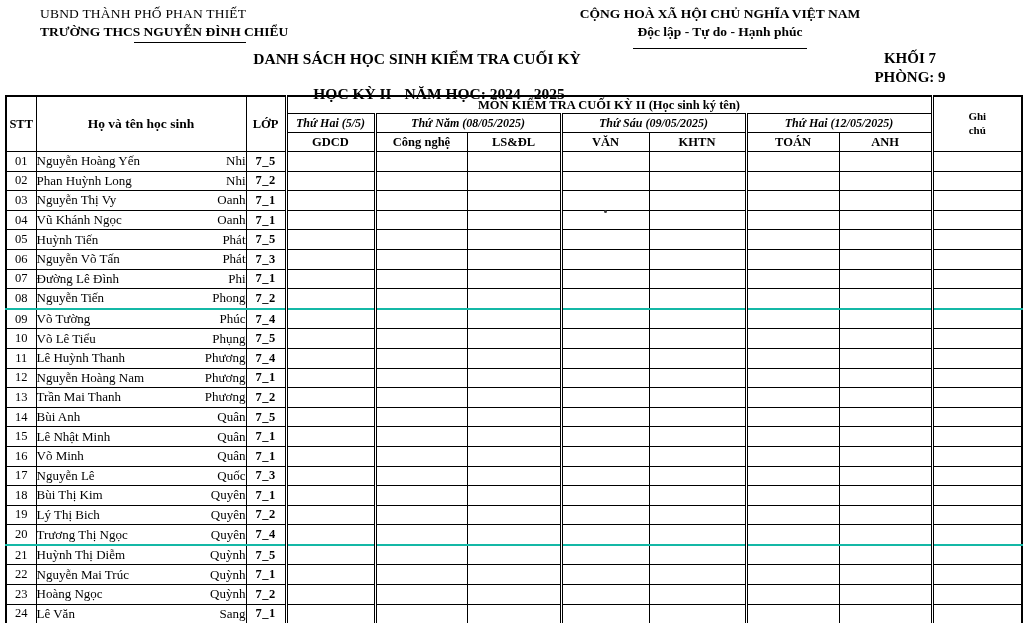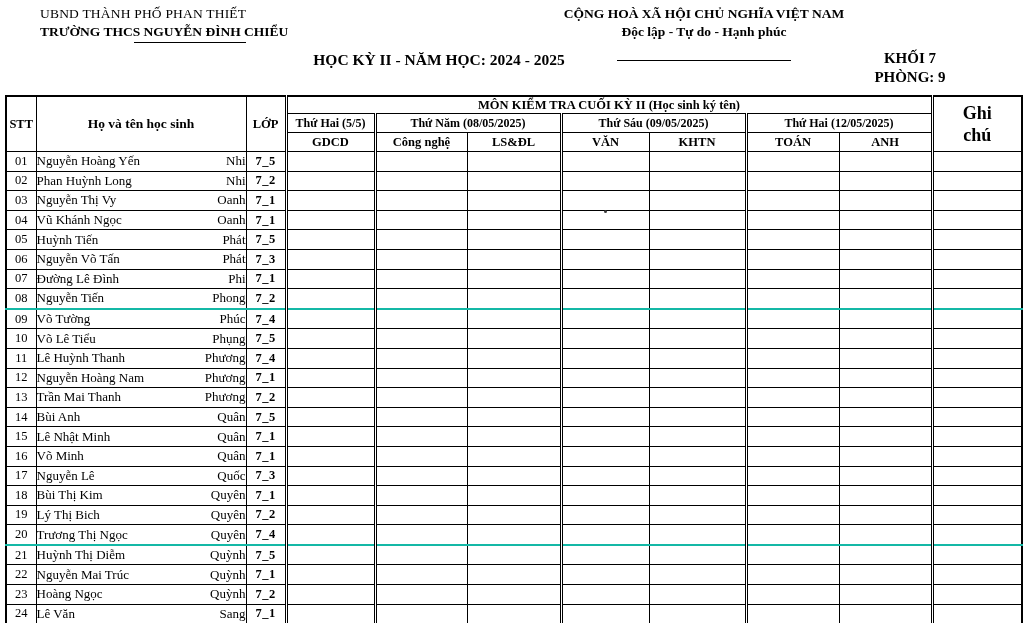--- a/index.html
+++ b/index.html
@@ -7,49 +7,49 @@
     width:1028px; height:623px; position:relative;
     background:#ffffff; color:#000;
     font-family:"Liberation Serif", serif;
     overflow:hidden;
   }
   
   .hdr-left { position:absolute; left:40px; top:6px; width:300px; text-align:left; }
   .hdr-left .l1 { font-size:13.5px; letter-spacing:.2px; }
   .hdr-left .l2 { font-size:13.5px; font-weight:bold; margin-top:2px; }
   .hdr-left .rule { width:112px; margin:2px auto 0 auto; border-bottom:1.5px solid #000; height:0; }
-  .hdr-right { position:absolute; left:554px; top:6px; width:300px; text-align:center; }
+  .hdr-right { position:absolute; left:570px; top:6px; width:300px; text-align:center; }
   .hdr-right .l1 { font-size:13.5px; font-weight:bold; }
   .hdr-right .l2 { font-size:13.5px; font-weight:bold; margin-top:2px; display:inline-block;
-                   border-bottom:1.5px solid #000; padding:0 4px 20px 4px; }
+                   border-bottom:1.5px solid #000; padding:0 4px 8px 4px; }
   .title-block { position:absolute; left:0; top:50px; width:834px; text-align:center; }
   .title-block .t1 { font-size:15.5px; font-weight:bold; }
-  .title-block .t2 { font-size:15.5px; font-weight:bold; margin-top:1px;padding-left:44px; }
+  .title-block .t2 { font-size:15.5px; font-weight:bold; margin-top:17px;padding-left:44px; }
   .room-block { position:absolute; left:855px; top:50px; width:110px; text-align:center; }
   .room-block .r1, .room-block .r2 { font-size:15px; font-weight:bold; }
   .room-block .r2 { margin-top:2px;text-align:center; }
 
   
   table.doc {
     position:absolute; left:5px; top:95px; width:1018px;
     border-collapse:collapse; table-layout:fixed;
     border:2px solid #000;
   }
   table.doc th, table.doc td {
     border:1px solid #000; padding:0; overflow:hidden; white-space:nowrap;
   }
   .dbl { border-left:3px double #000 !important; }
   thead th { font-weight:bold; text-align:center; }
   .row-exam  th { height:16px; font-size:12.5px; }
-  .row-day   th { height:18px; font-size:12px; }
+  .row-day   th { height:18px; font-size:12px;font-style:italic; }
   .row-sub   th { height:18px; font-size:12.5px; }
   th.h-stt  { font-size:12.5px; }
   th.h-name { font-size:13.5px; }
   th.h-lop  { font-size:12.5px; }
-  th.h-note { font-size:18px; line-height:1.25; white-space:normal; }
+  th.h-note { font-size:11px; line-height:1.25; white-space:normal; }
   tbody td { height:18.6px; font-size:13px; background:#fff; }
   td.c-no    { text-align:center; font-size:12.5px; }
   td.c-name  { padding:0 8px 0 4px; }
   td.c-name .nm { display:flex; justify-content:space-between; align-items:baseline; }
   td.c-class { text-align:center; font-weight:bold; font-size:12.5px; letter-spacing:.5px; }
   tr.thick td { border-bottom:2px solid #14b8a6; }
 
   
   .stray { position:absolute; left:604px; top:210px; width:3px; height:3px;
            background:#3a3a3a; border-radius:50%; }
@@ -62,20 +62,21 @@
   <div class="l2">TRƯỜNG THCS NGUYỄN ĐÌNH CHIỂU</div>
   <div class="rule"></div>
 </div>
 
 <div class="hdr-right">
   <div class="l1">CỘNG HOÀ XÃ HỘI CHỦ NGHĨA VIỆT NAM</div>
   <div><span class="l2">Độc lập - Tự do - Hạnh phúc</span></div>
 </div>
 
 <div class="title-block">
+  <div class="t1">DANH SÁCH HỌC SINH KIỂM TRA CUỐI KỲ</div>
   <div class="t2">HỌC KỲ II - NĂM HỌC: 2024 - 2025</div>
 </div>
 
 <div class="room-block">
   <div class="r1">KHỐI 7</div>
   <div class="r2">PHÒNG: 9</div>
 </div>
 
 <table class="doc">
   <colgroup>

